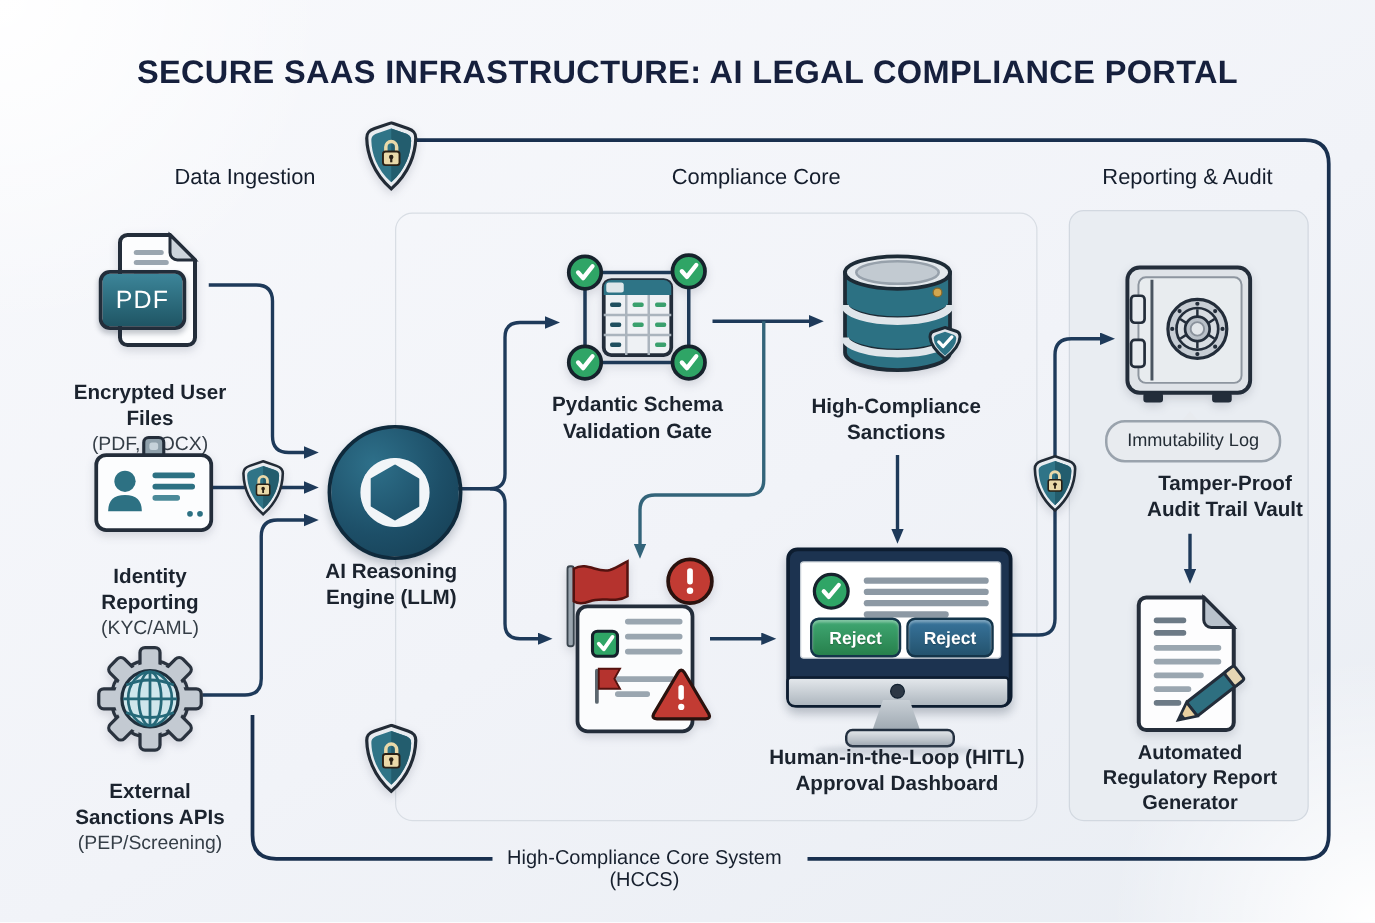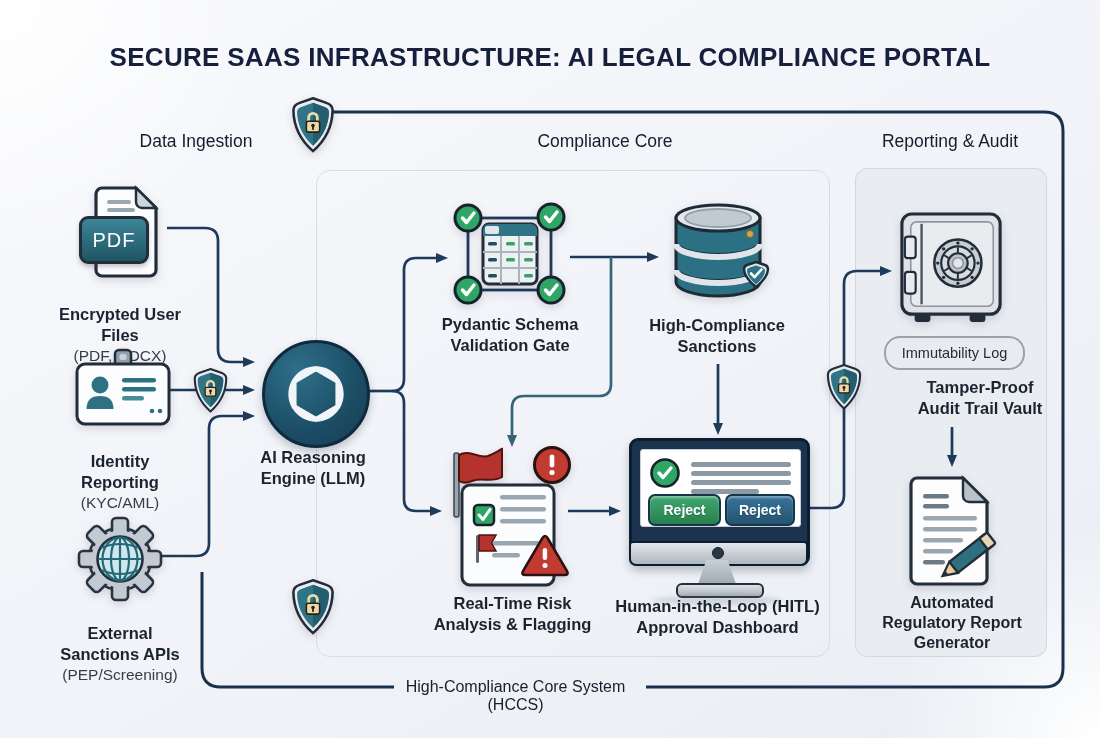--- a/index.html
+++ b/index.html
@@ -248,22 +248,20 @@
       <circle cx="112" cy="20" r="17.5" fill="#c23b33" stroke="#2a120e" stroke-width="3"></circle>
       <rect x="109.7" y="9.5" width="4.6" height="13" rx="2.3" fill="#fff"></rect>
       <circle cx="112" cy="27.5" r="2.6" fill="#fff"></circle>
     </g>
     <g>
       <path d="M102.5,93 q2.5,-4 5,0 l19.5,33 q2,4 -2.5,4 H85.5 q-4.5,0 -2.5,-4 Z" fill="#c23b33" stroke="#2a120e" stroke-width="2.6"></path>
       <rect x="102.7" y="103" width="4.4" height="12" rx="2.2" fill="#fff"></rect>
       <circle cx="105" cy="120.5" r="2.5" fill="#fff"></circle>
     </g>
   </svg>
-  <div class="abs node-label" style="left:420px;top:593px;width:185px;">Real-Time Risk
-Analysis &amp; Flagging</div>
 
   <div class="abs monitor">
     <div class="abs monitor-screen">
       <svg class="abs" style="left:8px;top:7px;" width="32" height="32" viewBox="0 0 32 32">
         <circle cx="16" cy="16" r="13.5" fill="#2fa566" stroke="#16222c" stroke-width="2.6"></circle>
         <path d="M10,16 L14,20.5 L22,11" fill="none" stroke="#fff" stroke-width="3.4" stroke-linecap="round" stroke-linejoin="round"></path>
       </svg>
       <div class="abs screen-line" style="left:50px;top:12px;width:100px;"></div>
       <div class="abs screen-line" style="left:50px;top:21px;width:100px;"></div>
       <div class="abs screen-line" style="left:50px;top:30px;width:100px;"></div>

